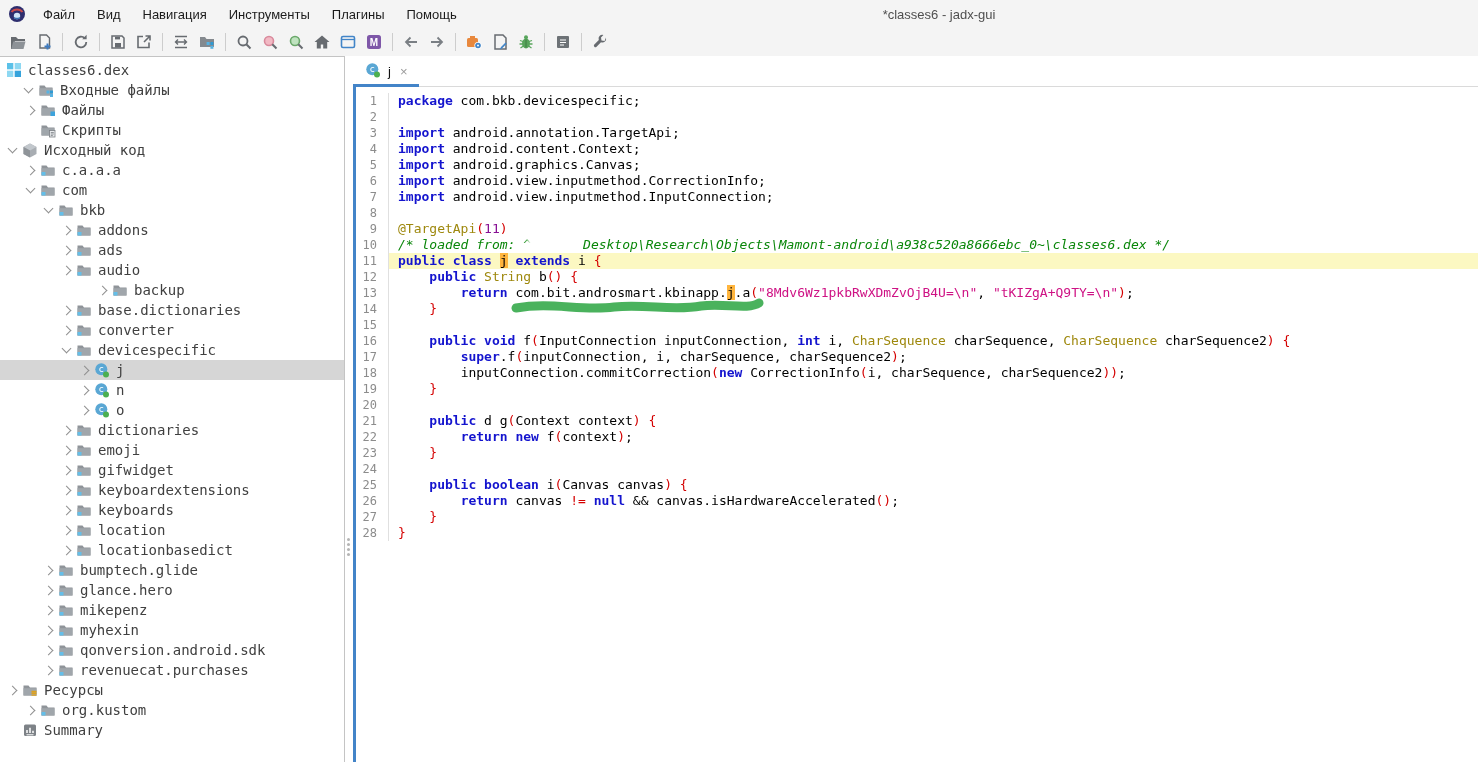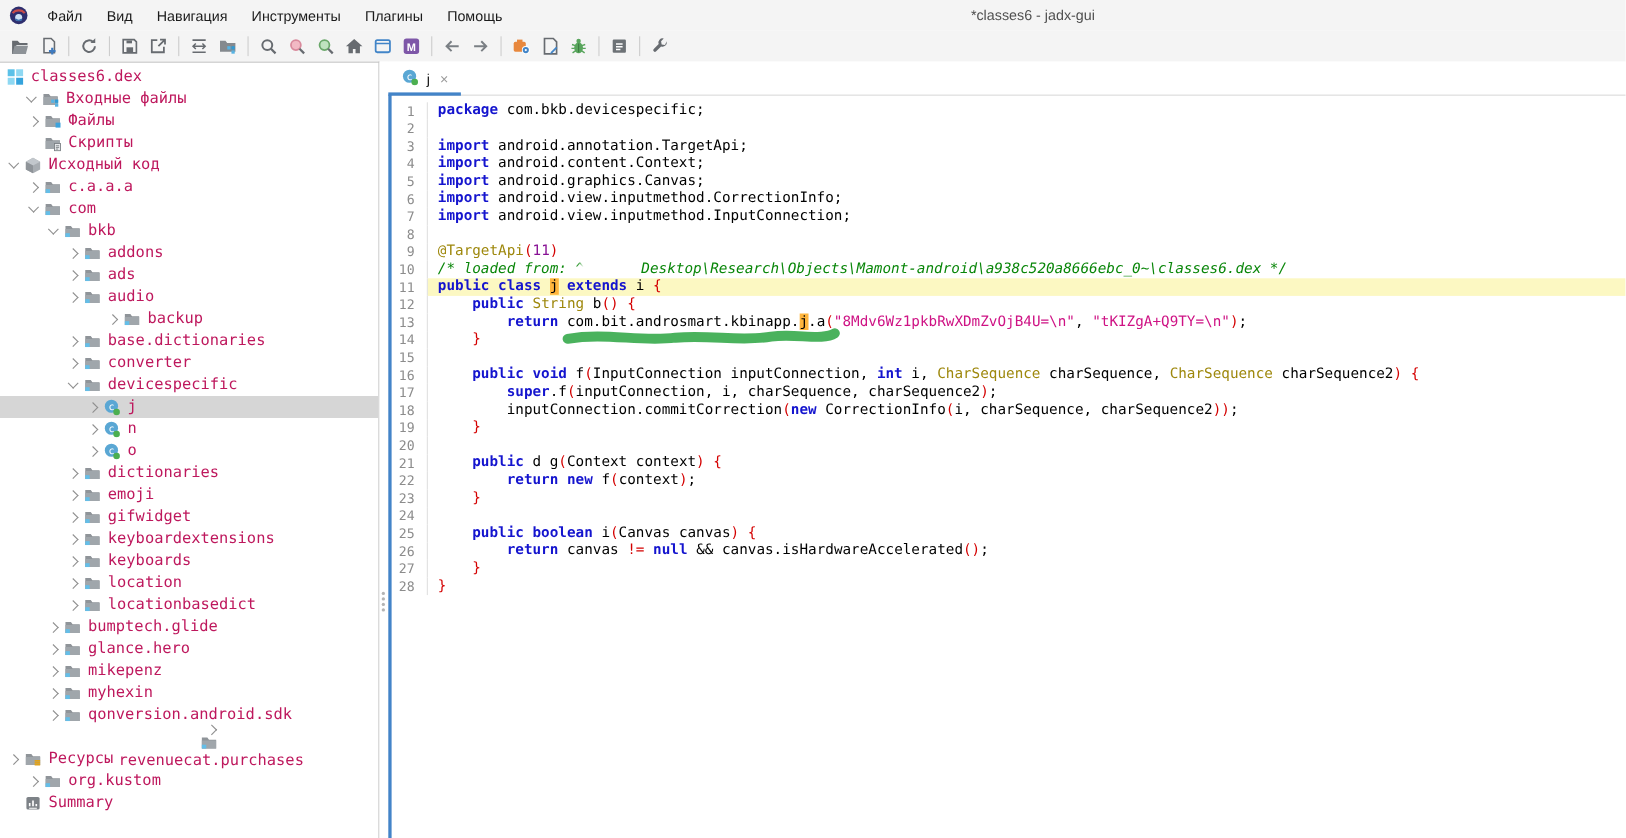--- a/index.html
+++ b/index.html
@@ -19,21 +19,21 @@
   .main{display:flex;height:706px;}
   .tree{width:345px;box-sizing:border-box;border-top:1px solid #c4c4c4;border-right:1px solid #c4c4c4;
         padding-top:3px;font-family:"DejaVu Sans Mono",monospace;font-size:14px;overflow:hidden;background:#fff;}
   .trow{height:20px;display:flex;align-items:center;white-space:nowrap;}
   .trow.sel{background:#d6d6d6;}
   .chev{width:16px;flex:none;display:flex;justify-content:center;align-items:center;}
   .chev i{width:6px;height:6px;border-right:1.6px solid #8f8f8f;border-top:1.6px solid #8f8f8f;display:block;}
   .chev.closed i{transform:rotate(45deg);}
   .chev.open i{transform:rotate(135deg);margin-top:-3px;}
   .ticon{width:16px;height:16px;flex:none;margin:0 6px 0 2px;}
-  .tlabel{color:#be185d;}
+  .tlabel{color:#404040;}
   .divider{width:8px;position:relative;background:#fff;}
   .grip{position:absolute;left:2px;top:482px;width:3px;height:3px;border-radius:50%;background:#b4b4b4;
         box-shadow:0 5px 0 #b4b4b4,0 10px 0 #b4b4b4,0 15px 0 #b4b4b4;}
   
   .editor{flex:1;position:relative;background:#fff;}
   .tabbar{height:30px;border-bottom:1px solid #dadada;display:flex;align-items:stretch;}
   .tab{display:inline-flex;align-items:center;gap:7px;padding:0 12px;font-size:13px;color:#111;position:relative;}
   .tab.active::after{content:"";position:absolute;left:0;right:0;bottom:-1px;height:3px;background:var(--accent);}
   .tabclose{color:#9b9b9b;font-size:13px;margin-left:2px;}
   .blueline{position:absolute;left:0;top:30px;bottom:0;width:3px;background:var(--accent);}
@@ -539,21 +539,21 @@
           <span class="chev closed">
             <i></i>
           </span>
           <span class="ticon"><svg width="16" height="16" viewBox="0 0 16 16">
               <path d="M1.5 3.5h5l1.5 2h6.5v8H1.5z" fill="#8f9499"></path>
               <path d="M1.5 6.2h13v7.3h-13z" fill="#a0a6ab"></path>
               <rect x="1.5" y="10" width="4" height="3.5" fill="#64BEE8"></rect>
             </svg></span>
           <span class="tlabel">qonversion.android.sdk</span>
         </div>
-        <div class="trow" style="padding-left: 40px; flex-direction: column;">
+        <div class="trow" style="padding-left: 40px;">
           <span class="chev closed">
             <i></i>
           </span>
           <span class="ticon"><svg width="16" height="16" viewBox="0 0 16 16">
               <path d="M1.5 3.5h5l1.5 2h6.5v8H1.5z" fill="#8f9499"></path>
               <path d="M1.5 6.2h13v7.3h-13z" fill="#a0a6ab"></path>
               <rect x="1.5" y="10" width="4" height="3.5" fill="#64BEE8"></rect>
             </svg></span>
           <span class="tlabel">revenuecat.purchases</span>
         </div>

